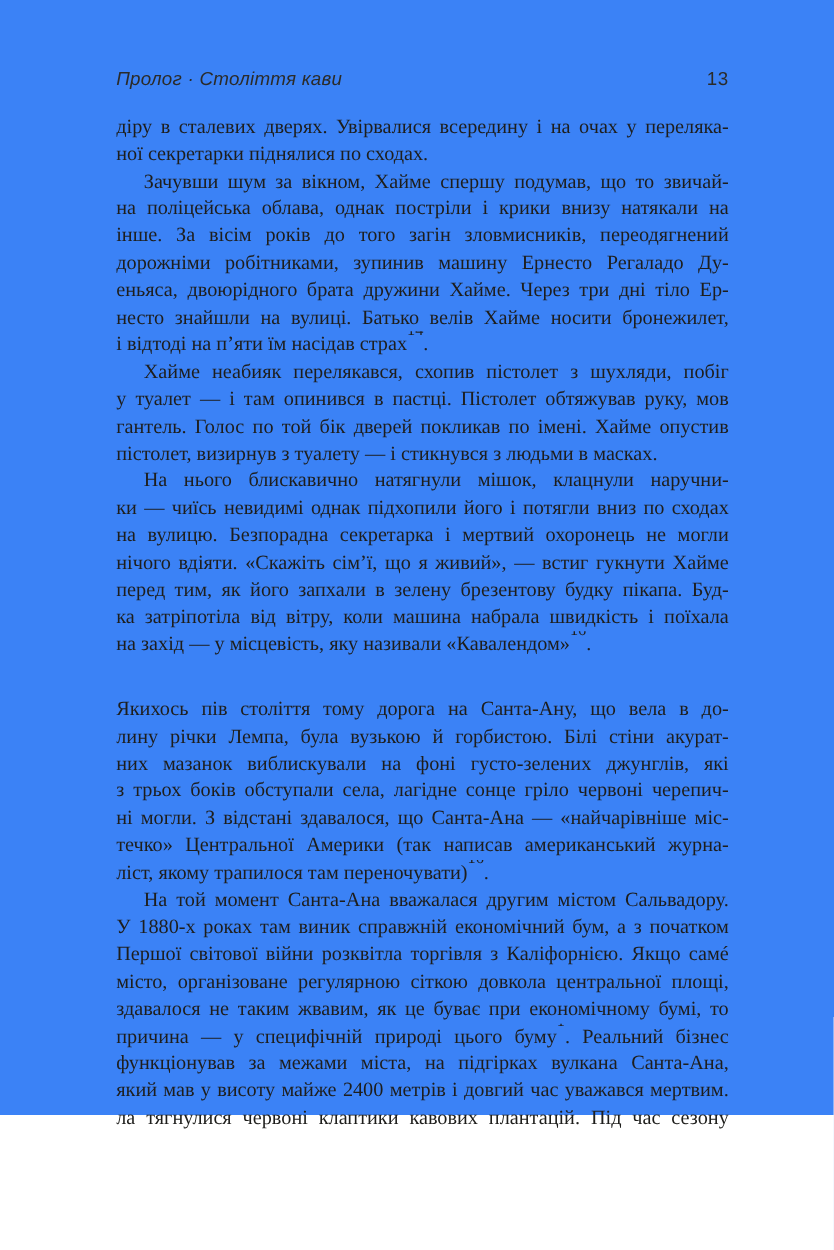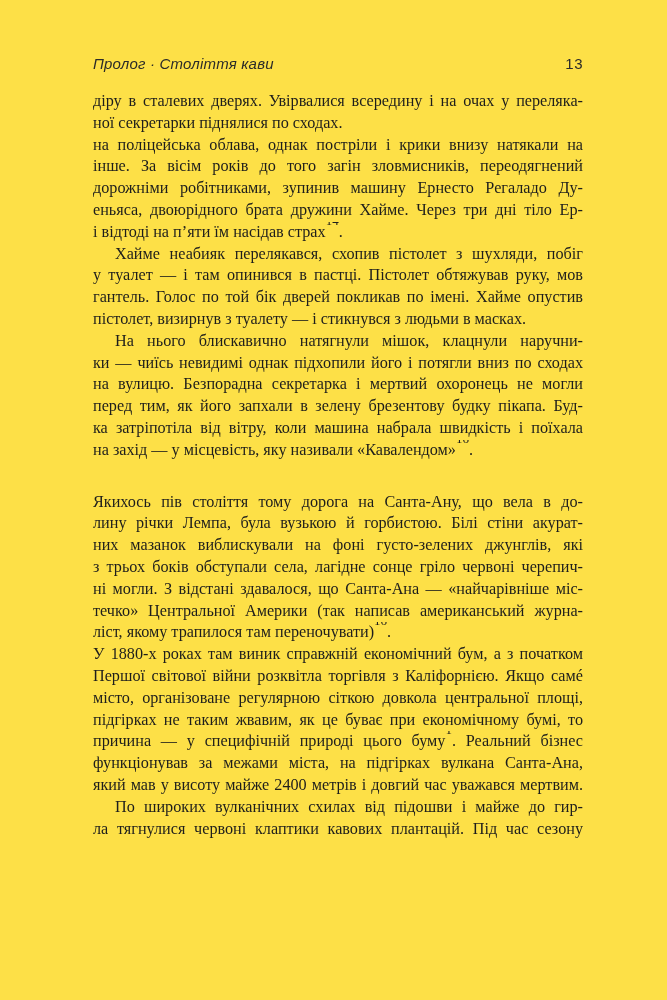--- a/index.html
+++ b/index.html
@@ -6,22 +6,22 @@
     margin: 0;
     padding: 0;
     width: 667px;
     height: 1000px;
     background: #ffffff;
     overflow: hidden;
   }
   .book-page {
     position: relative;
     width: 667px;
-    height: 1000px;
-    background: #fde047;
+    height: 892px;
+    background: #3b82f6;
     color: #1e1e1c;
     font-family: "Liberation Serif", serif;
   }
   .running-header {
     position: absolute;
     left: 93px;
     right: 84px;
     top: 54px;
     display: flex;
     justify-content: space-between;
@@ -72,56 +72,59 @@
   <div class="running-header">
     <span class="running-title">Пролог · Століття кави</span>
     <span class="page-number">13</span>
   </div>
   <div class="body-text">
       <div class="para">
         <div class="line j">діру в сталевих дверях. Увірвалися всередину і на очах у переляка-</div>
         <div class="line">ної секретарки піднялися по сходах.</div>
       </div>
       <div class="para">
+        <div class="line j ind">Зачувши шум за вікном, Хайме спершу подумав, що то звичай-</div>
         <div class="line j">на поліцейська облава, однак постріли і крики внизу натякали на</div>
         <div class="line j">інше. За вісім років до того загін зловмисників, переодягнений</div>
         <div class="line j">дорожніми робітниками, зупинив машину Ернесто Регаладо Ду-</div>
         <div class="line j">еньяса, двоюрідного брата дружини Хайме. Через три дні тіло Ер-</div>
+        <div class="line j">несто знайшли на вулиці. Батько велів Хайме носити бронежилет,</div>
         <div class="line">і відтоді на п’яти їм насідав страх<sup class="fn">14</sup>.</div>
       </div>
       <div class="para">
         <div class="line j ind">Хайме неабияк перелякався, схопив пістолет з шухляди, побіг</div>
         <div class="line j">у туалет — і там опинився в пастці. Пістолет обтяжував руку, мов</div>
         <div class="line j">гантель. Голос по той бік дверей покликав по імені. Хайме опустив</div>
         <div class="line">пістолет, визирнув з туалету — і стикнувся з людьми в масках.</div>
       </div>
       <div class="para">
         <div class="line j ind">На нього блискавично натягнули мішок, клацнули наручни-</div>
         <div class="line j">ки — чиїсь невидимі однак підхопили його і потягли вниз по сходах</div>
         <div class="line j">на вулицю. Безпорадна секретарка і мертвий охоронець не могли</div>
+        <div class="line j">нічого вдіяти. «Скажіть сім’ї, що я живий», — встиг гукнути Хайме</div>
         <div class="line j">перед тим, як його запхали в зелену брезентову будку пікапа. Буд-</div>
         <div class="line j">ка затріпотіла від вітру, коли машина набрала швидкість і поїхала</div>
         <div class="line">на захід — у місцевість, яку називали «Кавалендом»<sup class="fn">16</sup>.</div>
       </div>
       <div class="para space-before">
         <div class="line j">Якихось пів століття тому дорога на Санта-Ану, що вела в до-</div>
         <div class="line j">лину річки Лемпа, була вузькою й горбистою. Білі стіни акурат-</div>
         <div class="line j">них мазанок виблискували на фоні густо-зелених джунглів, які</div>
         <div class="line j">з трьох боків обступали села, лагідне сонце гріло червоні черепич-</div>
         <div class="line j">ні могли. З відстані здавалося, що Санта-Ана — «найчарівніше міс-</div>
         <div class="line j">течко» Центральної Америки (так написав американський журна-</div>
         <div class="line">ліст, якому трапилося там переночувати)<sup class="fn">16</sup>.</div>
       </div>
       <div class="para">
+        <div class="line j ind">На той момент Санта-Ана вважалася другим містом Сальвадору.</div>
         <div class="line j">У 1880-х роках там виник справжній економічний бум, а з початком</div>
         <div class="line j">Першої світової війни розквітла торгівля з Каліфорнією. Якщо самé</div>
         <div class="line j">місто, організоване регулярною сіткою довкола центральної площі,</div>
-        <div class="line j">підгірках не таким жвавим, як це буває при економічному бумі, то</div>
+        <div class="line j">здавалося не таким жвавим, як це буває при економічному бумі, то</div>
         <div class="line j">причина — у специфічній природі цього буму<sup class="fn">1</sup>. Реальний бізнес</div>
         <div class="line j">функціонував за межами міста, на підгірках вулкана Санта-Ана,</div>
         <div class="line j">який мав у висоту майже 2400 метрів і довгий час уважався мертвим.</div>
       </div>
       <div class="para">
-        <div class="line j ind">По широких вулканічних схилах від підошви і майже до гир-</div>
         <div class="line j">ла тягнулися червоні клаптики кавових плантацій. Під час сезону</div>
       </div>
     </div>
 </div>
 
 </body></html>

